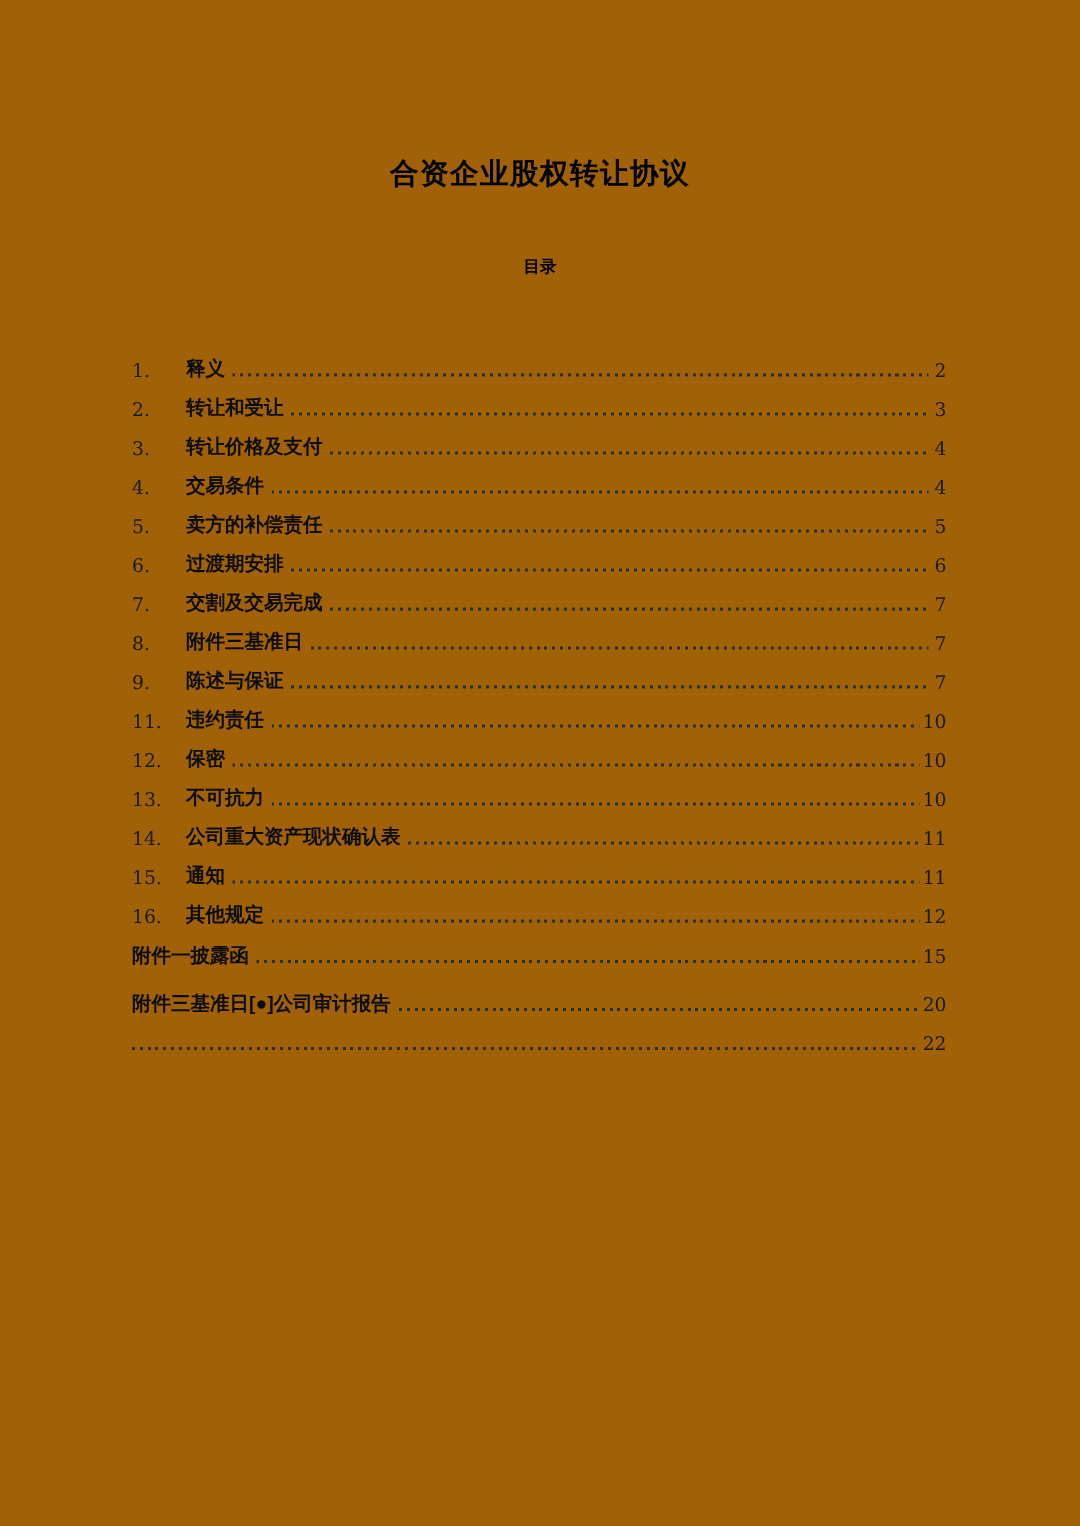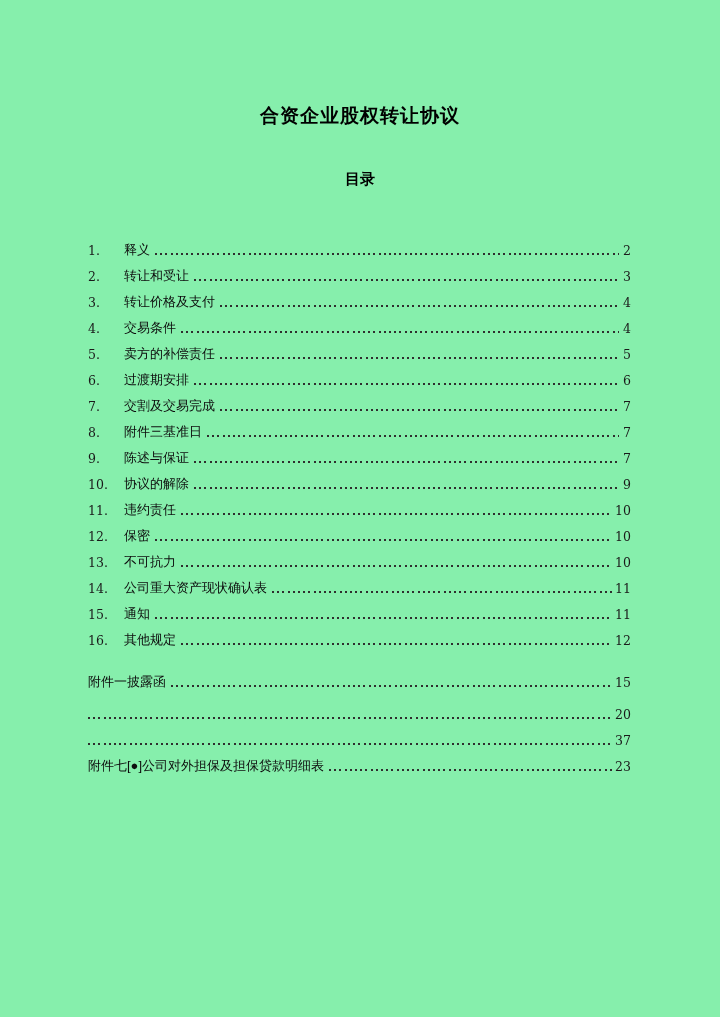--- a/index.html
+++ b/index.html
@@ -1,61 +1,61 @@
 <!DOCTYPE html>
 <html><head>
 <meta charset="utf-8">
 <style>
   html,body{margin:0;padding:0;background:#ffffff;}
   .page{
     position:relative;
     width:720px;height:1017px;
-    background:#86efac;
+    background:#a16207;
     color:#111;
     font-family:"Liberation Sans","DejaVu Sans",sans-serif;
     overflow:hidden;
   }
   .doc-title{
     margin:0;
     padding-top:103px;
     text-align:center;
     font-size:19px;
     font-weight:700;
     letter-spacing:1px;
     color:#000;
   }
   .toc-heading{
     margin:41px 0 0 0;
     text-align:center;
-    font-size:15px;
+    font-size:11px;
     font-weight:700;
     color:#000;
   }
   .toc{
     margin-top:48px;
     padding-left:88px;
     padding-right:89px;
   }
   .toc-row, .att-row{
     display:flex;
     align-items:center;
     height:26px;
     font-size:13px;
   }
-  .att-list{margin-top:16px;}
+  .att-list{margin-top:1px;}
   .att-row:first-child{margin-bottom:6px;}
   .toc-num{
     flex:0 0 36px;
     font-family:"DejaVu Serif","Liberation Serif",serif;
     font-size:12.5px;
     font-weight:400;
     color:#1a1a1a;
   }
   .toc-label{
-    font-weight:400;
+    font-weight:700;
     white-space:nowrap;
     padding-right:5px;
     color:#0d0d0d;
   }
   .leader{
     flex:1 1 auto;
     height:2px;
     position:relative;
     top:4px;
     margin-right:2px;
@@ -127,26 +127,20 @@
           <span class="leader"></span>
           <span class="toc-page">7</span>
         </div>
         <div class="toc-row">
           <span class="toc-num">9.</span>
           <span class="toc-label">陈述与保证</span>
           <span class="leader"></span>
           <span class="toc-page">7</span>
         </div>
         <div class="toc-row">
-          <span class="toc-num">10.</span>
-          <span class="toc-label">协议的解除</span>
-          <span class="leader"></span>
-          <span class="toc-page">9</span>
-        </div>
-        <div class="toc-row">
           <span class="toc-num">11.</span>
           <span class="toc-label">违约责任</span>
           <span class="leader"></span>
           <span class="toc-page">10</span>
         </div>
         <div class="toc-row">
           <span class="toc-num">12.</span>
           <span class="toc-label">保密</span>
           <span class="leader"></span>
           <span class="toc-page">10</span>
@@ -176,27 +170,23 @@
           <span class="toc-page">12</span>
         </div>
       </div>
     <div id="toc-attachments" class="att-list">
         <div class="att-row">
           <span class="toc-label">附件一披露函</span>
           <span class="leader"></span>
           <span class="toc-page">15</span>
         </div>
         <div class="att-row">
+          <span class="toc-label">附件三基准日[●]公司审计报告</span>
           <span class="leader"></span>
           <span class="toc-page">20</span>
         </div>
         <div class="att-row">
           <span class="leader"></span>
-          <span class="toc-page">37</span>
-        </div>
-        <div class="att-row">
-          <span class="toc-label">附件七[●]公司对外担保及担保贷款明细表</span>
-          <span class="leader"></span>
-          <span class="toc-page">23</span>
+          <span class="toc-page">22</span>
         </div>
       </div>
   </div>
 </div>
 
 </body></html>

